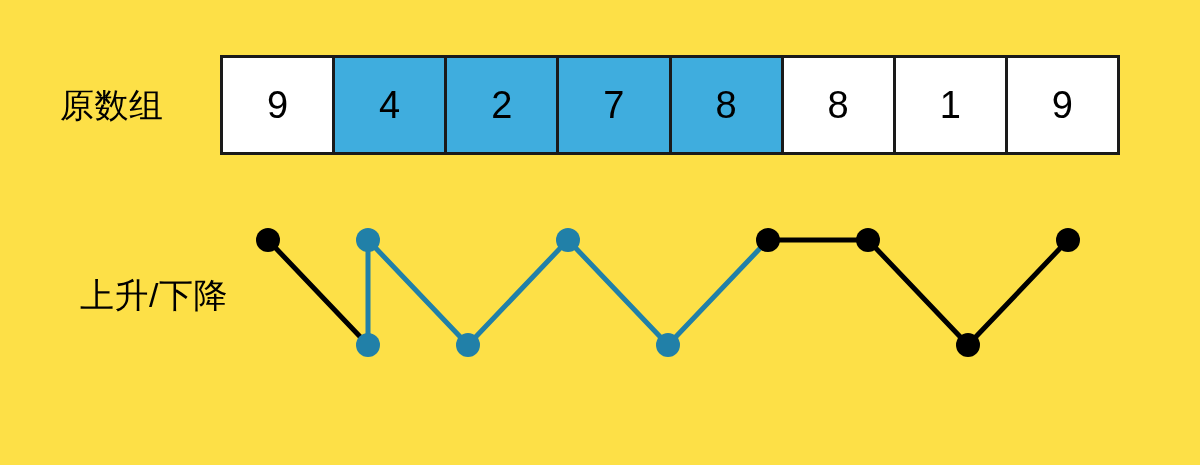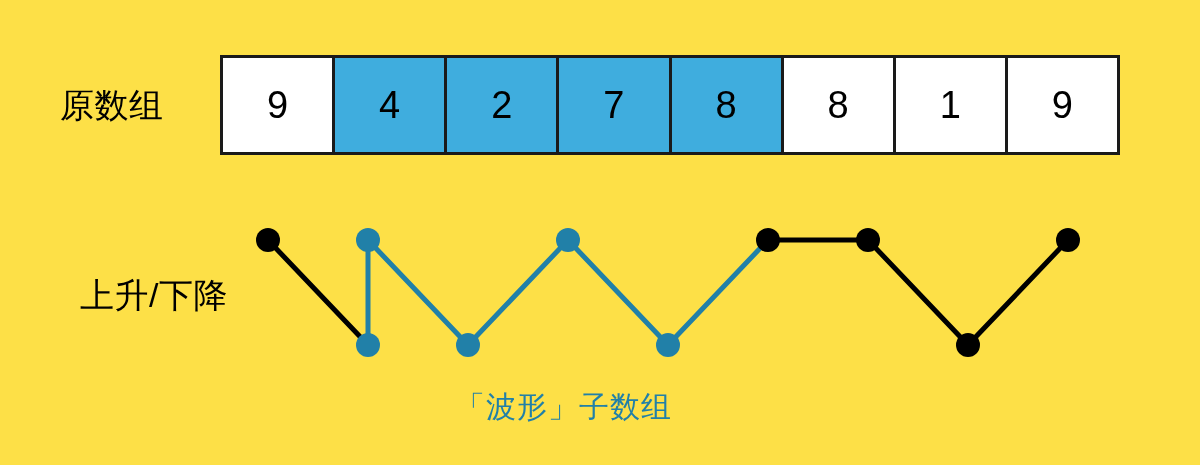--- a/index.html
+++ b/index.html
@@ -145,15 +145,14 @@
         <circle cx="468" cy="345" r="12" fill="#2180a8"></circle>
         <circle cx="568" cy="240" r="12" fill="#2180a8"></circle>
         <circle cx="668" cy="345" r="12" fill="#2180a8"></circle>
         <circle cx="768" cy="240" r="12" fill="#000000"></circle>
         <circle cx="868" cy="240" r="12" fill="#000000"></circle>
         <circle cx="968" cy="345" r="12" fill="#000000"></circle>
         <circle cx="1068" cy="240" r="12" fill="#000000"></circle>
       </g>
   </svg>
 
-  <span id="wave-caption-inner">「波形」子数组</span>
 
 </div>
 
 </body></html>

